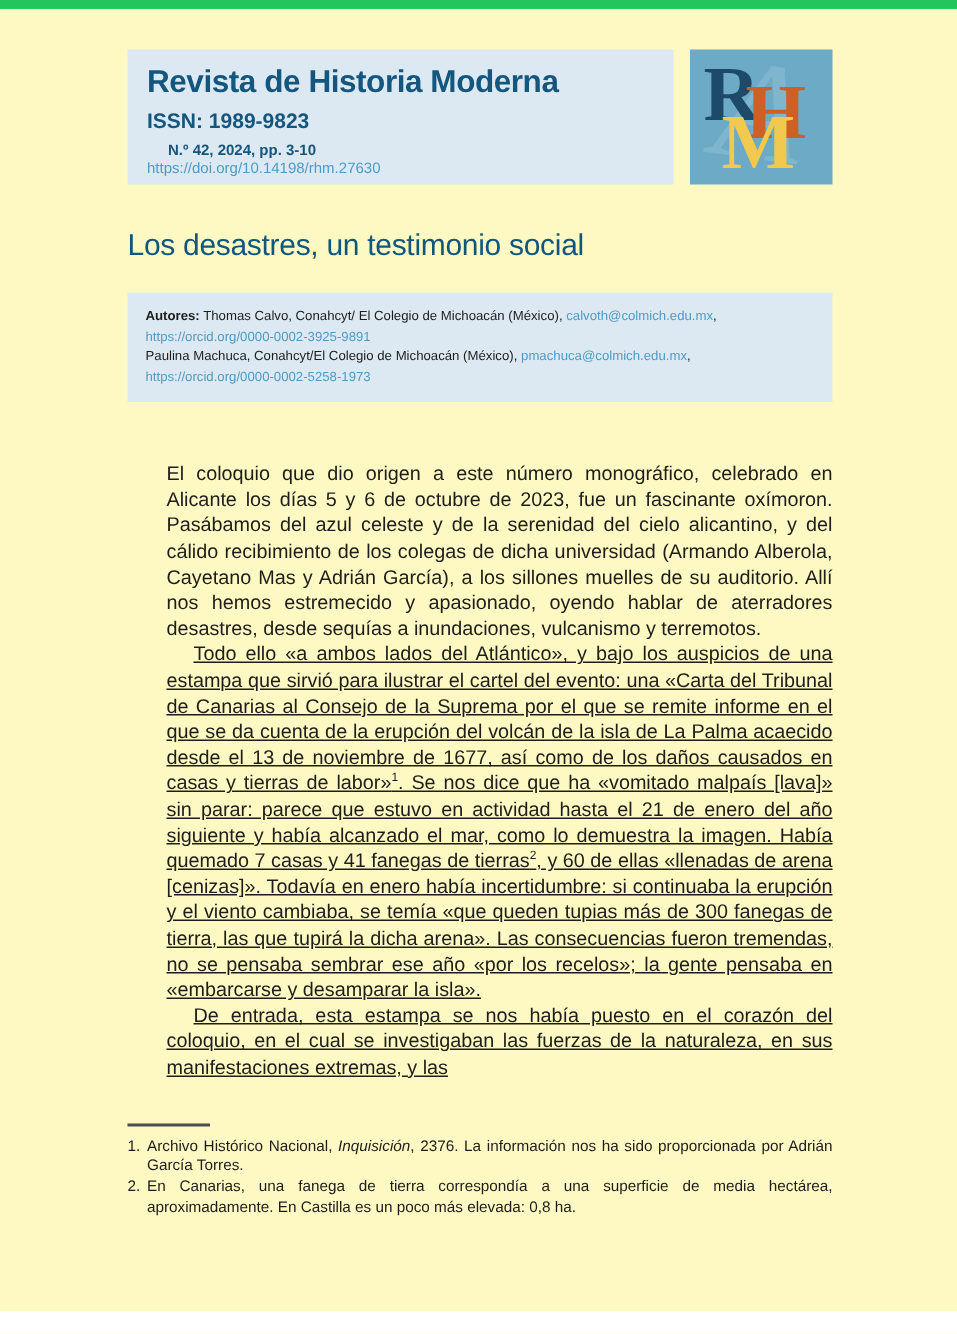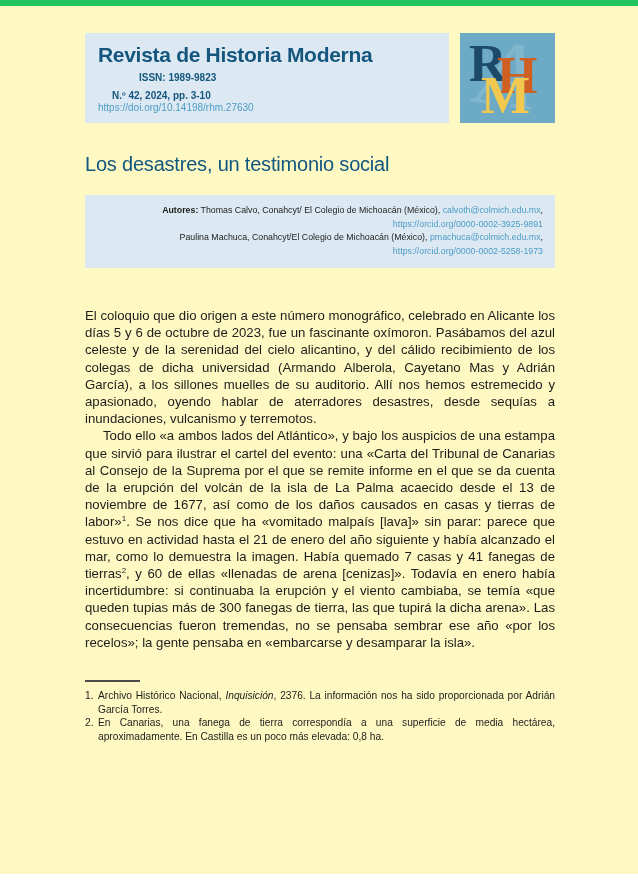--- a/index.html
+++ b/index.html
@@ -14,21 +14,21 @@
   
   .masthead { display:flex; }
   .mast-band {
     flex:1 1 auto; background:#dce9f2; height:90px;
     padding:10px 14px 8px 13px;
   }
   .journal-title {
     color:#14567e; font-size:21px; font-weight:bold; letter-spacing:-0.3px;
     line-height:23px;
   }
-  .mast-issn { color:#14567e; font-size:10px; font-weight:bold; margin-top:6px;margin-left:41px; }
+  .mast-issn { color:#14567e; font-size:14px; font-weight:bold; margin-top:6px; }
   .mast-issue { color:#14567e; font-size:10px; font-weight:bold; margin-top:7px;margin-left:14px; }
   .mast-doi { color:#4d9bc6; font-size:10px; margin-top:1px; }
 
   .logo {
     flex:0 0 95px; width:95px; height:90px; margin-left:11px;
     background:#6caac5; position:relative; overflow:hidden;
     font-family:"Liberation Serif", serif; font-weight:bold;
   }
   .logo span { position:absolute; line-height:1; }
   .logo .wm {
@@ -42,29 +42,29 @@
   
   .article-title {
     margin-top:30px; color:#10567f; font-size:20px; font-weight:normal;
     letter-spacing:-0.2px;
   }
   .author-line { margin-top:25px; font-size:15px; color:#1d1d1b; }
 
   
   .meta-box {
     margin-top:19px; background:#dce9f2; padding:9px 12px 10px;
-    font-size:8.8px; line-height:13.5px; color:#1d1d1b;text-align:right;
+    font-size:8.8px; line-height:13.5px; color:#1d1d1b;
   }
   .meta-box b { font-weight:bold; }
   .blue-link { color:#4d9bc6; text-decoration:none; }
   .ital { font-style:italic; }
 
   
-  .body-text { margin-top:39px; font-size:13.2px; line-height:17.2px; text-align:justify; }
-  .body-text p.indent { text-indent:18px; }
+  .body-text { margin-top:39px; font-size:13.2px; line-height:17.2px; text-align:justify;margin-left:26px; }
+  .body-text p.indent { text-indent:18px;text-decoration:underline; }
   sup.fn-ref { font-size:8px; vertical-align:super; line-height:0; }
 
   
   .footnotes { margin-top:29px; }
   .fn-rule { width:55px; border-top:2px solid #4d4d4d; margin-bottom:7px; }
   .fn { display:flex; font-size:10.2px; line-height:13.6px; }
   .fn-num { flex:0 0 13px; }
   .fn-body { flex:1 1 auto; text-align:justify; }
 </style>
 </head>
@@ -95,20 +95,21 @@
         <b>Autores:</b><span> Thomas Calvo, Conahcyt/ El Colegio de Michoacán (México), </span><span class="blue-link">calvoth@colmich.edu.mx</span><span>, </span><span class="blue-link">https://orcid.org/0000-0002-3925-9891</span>
       </div>
       <div>
         <span>Paulina Machuca, Conahcyt/El Colegio de Michoacán (México), </span><span class="blue-link">pmachuca@colmich.edu.mx</span><span>, </span><span class="blue-link">https://orcid.org/0000-0002-5258-1973</span>
       </div>
     </div>
 
     <div class="body-text">
       <p>El coloquio que dio origen a este número monográfico, celebrado en Alicante los días 5 y 6 de octubre de 2023, fue un fascinante oxímoron. Pasábamos del azul celeste y de la serenidad del cielo alicantino, y del cálido recibimiento de los colegas de dicha universidad (Armando Alberola, Cayetano Mas y Adrián García), a los sillones muelles de su auditorio. Allí nos hemos estremecido y apasionado, oyendo hablar de aterradores desastres, desde sequías a inundaciones, vulcanismo y terremotos.</p>
       <p class="indent"><span>Todo ello «a ambos lados del Atlántico», y bajo los auspicios de una estampa que sirvió para ilustrar el cartel del evento: una «Carta del Tribunal de Canarias al Consejo de la Suprema por el que se remite informe en el que se da cuenta de la erupción del volcán de la isla de La Palma acaecido desde el 13 de noviembre de 1677, así como de los daños causados en casas y tierras de labor»</span><sup class="fn-ref">1</sup><span>. Se nos dice que ha «vomitado malpaís [lava]» sin parar: parece que estuvo en actividad hasta el 21 de enero del año siguiente y había alcanzado el mar, como lo demuestra la imagen. Había quemado 7 casas y 41 fanegas de tierras</span><sup class="fn-ref">2</sup><span>, y 60 de ellas «llenadas de arena [cenizas]». Todavía en enero había incertidumbre: si continuaba la erupción y el viento cambiaba, se temía «que queden tupias más de 300 fanegas de tierra, las que tupirá la dicha arena». Las consecuencias fueron tremendas, no se pensaba sembrar ese año «por los recelos»; la gente pensaba en «embarcarse y desamparar la isla».</span></p>
+      <p class="indent">De entrada, esta estampa se nos había puesto en el corazón del coloquio, en el cual se investigaban las fuerzas de la naturaleza, en sus manifestaciones extremas, y las</p>
     </div>
 
     <div class="footnotes">
       <div class="fn-rule"></div>
       <div class="fn">
         <span class="fn-num">1.</span>
         <span class="fn-body"><span>Archivo Histórico Nacional, </span><span class="ital">Inquisición</span><span>, 2376. La información nos ha sido proporcionada por Adrián García Torres.</span></span>
       </div>
       <div class="fn">
         <span class="fn-num">2.</span>

